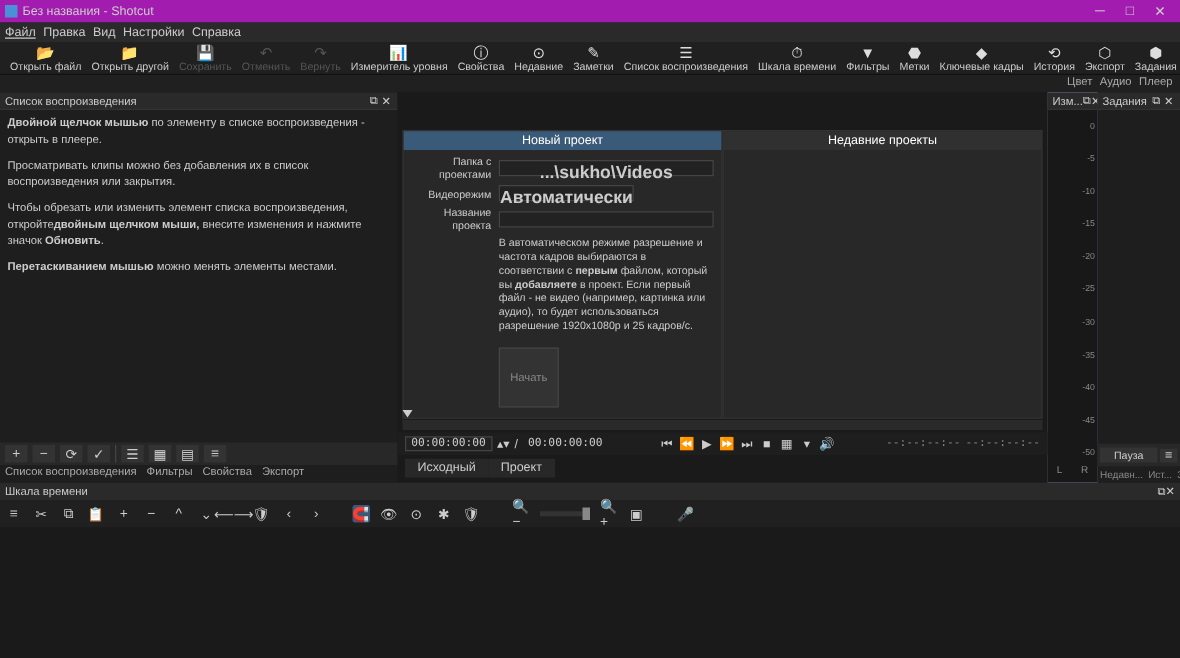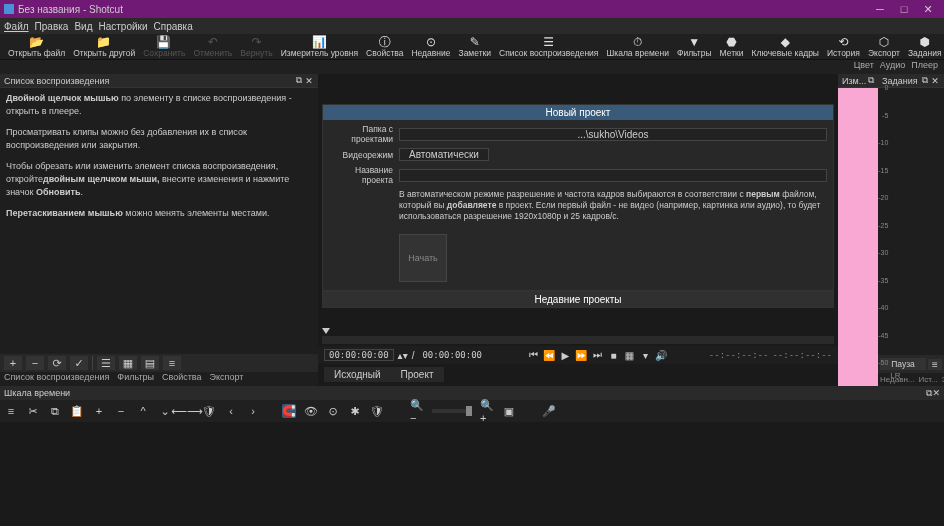--- a/index.html
+++ b/index.html
@@ -1,17 +1,17 @@
 <!DOCTYPE html>
 <html><head>
 <meta charset="utf-8">
 <style>
 * { margin: 0; padding: 0; box-sizing: border-box; font-family: "Segoe UI", Tahoma, sans-serif; }
 body { width: 944px; height: 526px; background: #1a1a1a; color: #ccc; font-size: 10px; overflow: hidden; }
-.titlebar { height: 18px; background: #701a75; display: flex; align-items: center; padding: 0 4px; }
+.titlebar { height: 18px; background: #a21caf; display: flex; align-items: center; padding: 0 4px; }
 .titlebar .logo { width: 10px; height: 10px; background: #4a90d9; margin-right: 4px; }
 .titlebar .title { flex: 1; font-size: 10px; color: #ccc; }
 .titlebar .wbtn { width: 24px; height: 16px; display: flex; align-items: center; justify-content: center; font-size: 11px; cursor: pointer; }
 .menubar { height: 16px; background: #2a2a2a; display: flex; align-items: center; padding: 0 4px; gap: 6px; }
 .menubar span { font-size: 10px; cursor: pointer; }
 .menubar span u { text-decoration: underline; }
 .toolbar { height: 26px; background: #202020; display: flex; align-items: flex-end; padding: 0 4px; border-bottom: 1px solid #111; }
 .toolbar .tool { display: flex; flex-direction: column; align-items: center; margin: 0 4px; cursor: pointer; }
 .toolbar .tool .ic { width: 16px; height: 12px; display: flex; align-items: center; justify-content: center; font-size: 12px; color: #ddd; }
 .toolbar .tool .lb { font-size: 8.5px; color: #ccc; line-height: 11px; white-space: nowrap; }
@@ -25,40 +25,40 @@
 .panel-head .pbtn { width: 10px; text-align: center; cursor: pointer; }
 .left { width: 318px; background: #1e1e1e; display: flex; flex-direction: column; }
 .playlist-text { padding: 4px 6px; font-size: 9px; color: #ccc; line-height: 13px; }
 .playlist-text p { margin-bottom: 8px; }
 .playlist-bottom { margin-top: auto; }
 .plbar { height: 18px; background: #282828; display: flex; align-items: center; padding: 0 4px; gap: 4px; }
 .plbar .pbtn2 { width: 18px; height: 14px; background: #333; display: flex; align-items: center; justify-content: center; font-size: 11px; cursor: pointer; }
 .pltabs { height: 14px; display: flex; padding: 0 4px; gap: 8px; font-size: 9px; }
 .pltabs span { cursor: pointer; color: #aaa; }
 .center { flex: 1; background: #1a1a1a; display: flex; flex-direction: column; position: relative; }
-.projectarea { display: flex; gap: 0; padding: 30px 4px 0 4px; flex-direction: column; }
+.projectarea { display: flex; gap: 0; padding: 30px 4px 0 4px; }
 .projpanel { flex: 1; background: #282828; border: 1px solid #333; }
 .projpanel .phead { background: #3a5a7a; text-align: center; font-size: 10px; padding: 2px 0; color: #fff; }
 .projpanel .phead.dark { background: #303030; }
 .projform { padding: 4px 6px; font-size: 9px; color: #ccc; }
 .projform .row { display: flex; align-items: center; margin-bottom: 4px; }
 .projform .row label { width: 64px; text-align: right; margin-right: 6px; font-size: 8.5px; }
-.projform .row .inp { flex: 1; background: #222; border: 1px solid #444; height: 13px; text-align: center; font-size: 10px; color: #ccc; }
+.projform .row .inp { flex: 1; background: #222; border: 1px solid #444; height: 13px; text-align: center; font-size: 14px; color: #ccc; font-weight: bold; }
 .projform .desc { margin-left: 70px; font-size: 8.5px; line-height: 11px; margin-top: 4px; }
 .projform .startbtn { margin: 12px 0 4px 70px; width: 48px; background: #333; border: 1px solid #444; text-align: center; font-size: 9px; padding: 18px 0; cursor: pointer; color: #888; }
 .tri { position: absolute; bottom: 52px; left: 4px; width: 0; height: 0; border-left: 4px solid transparent; border-right: 4px solid transparent; border-top: 6px solid #ccc; }
 .timesel { position: absolute; bottom: 42px; left: 4px; right: 4px; height: 8px; background: #2a2a2a; }
 .transport { position: absolute; bottom: 22px; left: 0; right: 0; height: 18px; display: flex; align-items: center; padding: 0 6px; gap: 4px; background: #1e1e1e; }
 .transport .tc { background: #222; border: 1px solid #444; font-size: 9px; padding: 0 4px; font-family: monospace; }
 .transport .tbtn { width: 12px; font-size: 10px; text-align: center; cursor: pointer; }
 .transport .spacer { flex: 1; }
 .srctabs { position: absolute; bottom: 4px; left: 0; right: 0; height: 16px; display: flex; align-items: center; padding: 0 6px; gap: 0; font-size: 10px; }
 .srctabs .stab { padding: 2px 10px; background: #282828; cursor: pointer; }
 .srctabs .notice { padding: 2px 8px; background: #3a5a7a; color: #fff; cursor: pointer; }
-.right1 { width: 40px; background: #f9a8d4; display: flex; flex-direction: row; }
+.right1 { width: 40px; background: #c4b5fd; display: flex; flex-direction: column; }
 .meter { flex: 1; position: relative; background: #181818; }
 .mscale { position: absolute; right: 2px; top: 10px; bottom: 20px; display: flex; flex-direction: column; justify-content: space-between; font-size: 7px; color: #888; text-align: right; }
 .mchan { position: absolute; bottom: 6px; left: 0; right: 0; display: flex; justify-content: space-around; font-size: 8px; color: #888; }
 .right2 { width: 66px; background: #1e1e1e; display: flex; flex-direction: column; }
 .right2 .tasklist { flex: 1; }
 .right2 .pausebar { height: 18px; display: flex; align-items: center; background: #282828; padding: 0 2px; gap: 2px; }
 .right2 .pausebar .pbt { flex: 1; background: #333; text-align: center; font-size: 8.5px; padding: 1px 0; cursor: pointer; }
 .right2 .pausebar .pic { width: 14px; background: #333; text-align: center; cursor: pointer; }
 .right2 .tasktabs { display: flex; font-size: 8px; padding: 2px 2px; gap: 4px; color: #888; }
 .timeline-head { height: 14px; background: #2a2a2a; display: flex; align-items: center; padding: 0 4px; font-size: 9px; }

